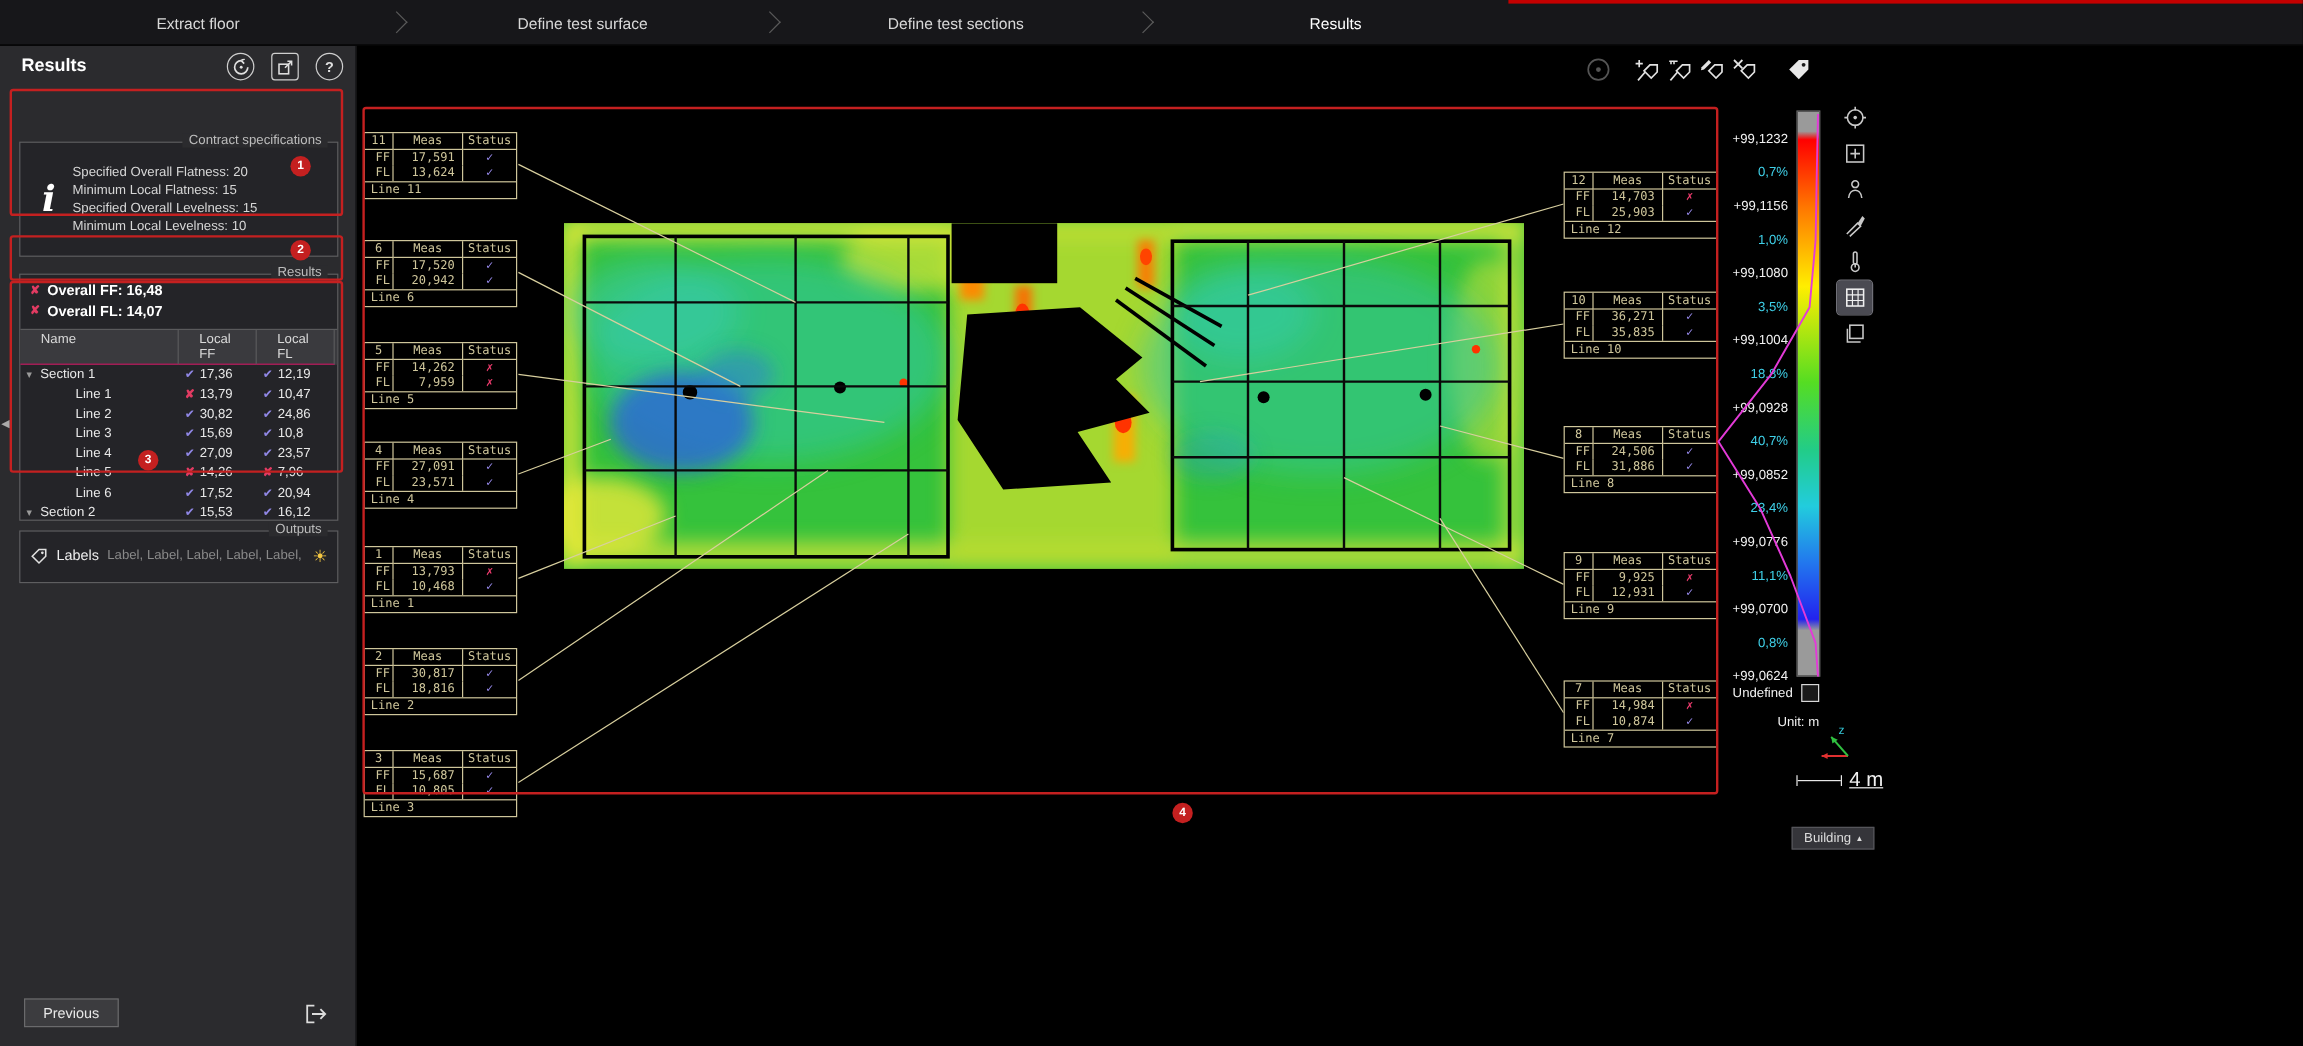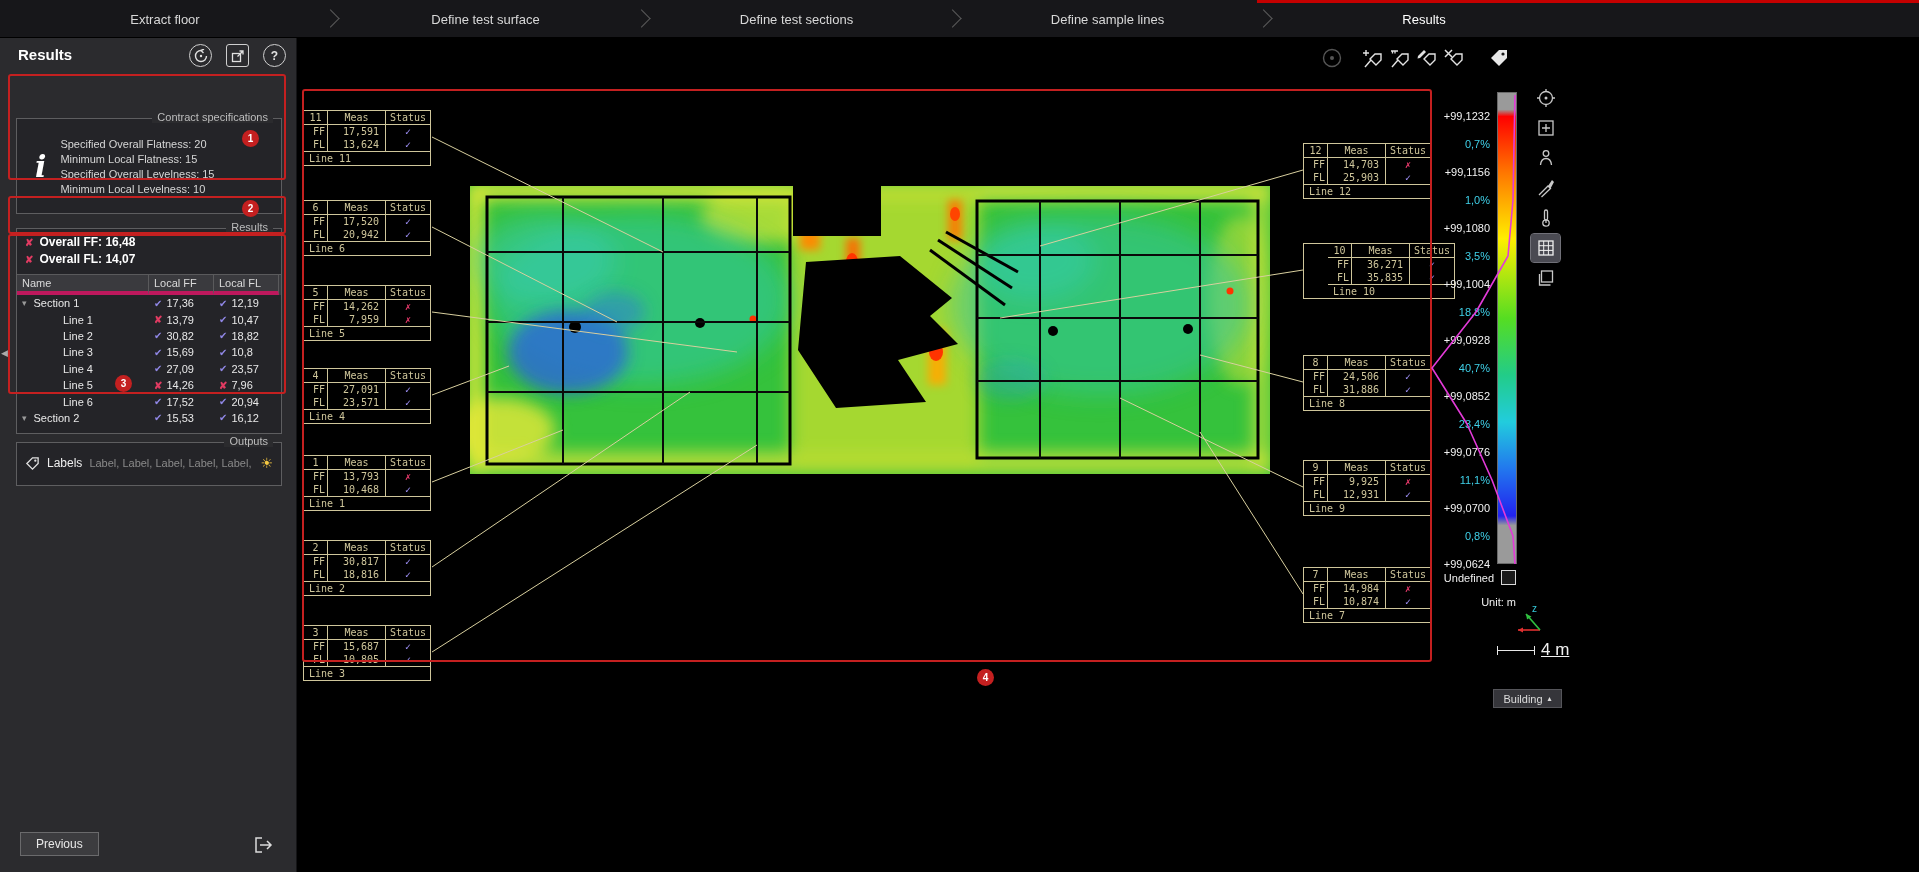--- a/index.html
+++ b/index.html
@@ -34,21 +34,21 @@
   .gb-contract { top:80px; left:16px; width:266px; height:96px; }
   .contract-body { display:flex; align-items:center; height:100%; padding:6px 8px; gap:14px; }
   .info-glyph { font-family:"DejaVu Serif",serif; font-style:italic; font-weight:bold;
                 font-size:30px; color:#fff; padding-left:10px; }
   .contract-lines { display:flex; flex-direction:column; gap:3px; font-size:11px; color:#d6d6d6; }
   .gb-results { top:190px; left:16px; width:266px; height:206px; }
   .overall { padding:6px 8px 2px 8px; display:flex; flex-direction:column; gap:3px; }
   .overall-row { display:flex; align-items:center; gap:6px; font-size:12px; font-weight:bold; color:#fff; }
   .rtable { margin:6px 0 0 0; border-top:1px solid #5a5a5c; font-size:11px; }
   .thead { display:grid; grid-template-columns:132px 65px 65px; background:#3a3a3e; color:#dadada; }
-  .thead > div { padding:2px 5px; border-right:1px solid #5a5a5c; border-bottom:4px solid #be185d; }
+  .thead > div { padding:2px 17px; border-right:1px solid #5a5a5c; border-bottom:1px solid #be185d; }
   .trow { display:grid; grid-template-columns:132px 65px 65px; height:16.4px; align-items:center; color:#e8e8e8; }
   .tc { padding:0 5px; display:flex; gap:4px; align-items:center; white-space:nowrap; overflow:hidden; }
   .tname.line { padding-left:46px; }
   .chev { color:#9a9a9a; font-size:9px; margin-right:3px; cursor:pointer; }
   .st { font-size:10px; } .st.pass { color:#9087e6; } .st.fail { color:#e23b62; font-weight:bold; }
   .gb-outputs { top:404px; left:16px; width:266px; height:44px; }
   .outputs-row { display:flex; align-items:center; gap:7px; padding:12px 8px 0 8px; }
   .outputs-label { font-size:12px; color:#eee; }
   .outputs-value { font-size:11px; color:#8a8a8a; flex:1; white-space:nowrap; overflow:hidden; }
   .sun { color:#f5c842; font-size:14px; cursor:pointer; }
@@ -340,21 +340,21 @@
       <div class="mc hdr">Meas</div>
       <div class="mc hdr last">Status</div>
       <div class="mc key">FF</div>
       <div class="mc val">9,925</div>
       <div class="mc stc"><span class="mst fail">✗</span></div>
       <div class="mc key">FL</div>
       <div class="mc val">12,931</div>
       <div class="mc stc"><span class="mst pass">✓</span></div>
       <div class="mfoot">Line 9</div>
     </div>
-    <div class="mlabel" style="left: 1303px; top: 243px; padding-left: 24px;">
+    <div class="mlabel" style="left: 1303px; top: 243px;">
       <div class="mc num">10</div>
       <div class="mc hdr">Meas</div>
       <div class="mc hdr last">Status</div>
       <div class="mc key">FF</div>
       <div class="mc val">36,271</div>
       <div class="mc stc"><span class="mst pass">✓</span></div>
       <div class="mc key">FL</div>
       <div class="mc val">35,835</div>
       <div class="mc stc"><span class="mst pass">✓</span></div>
       <div class="mfoot">Line 10</div>
@@ -398,24 +398,20 @@
   <div class="nav-step" style="width:330px">
     <span class="nav-label">Extract floor</span>
     <i class="sep"></i>
   </div>
   <div class="nav-step" style="width:311px">
     <span class="nav-label">Define test surface</span>
     <i class="sep"></i>
   </div>
   <div class="nav-step" style="width:311px">
     <span class="nav-label">Define test sections</span>
-    <i class="sep"></i>
-  </div>
-  <div class="nav-step" style="width:311px">
-    <span class="nav-label">Define sample lines</span>
     <i class="sep"></i>
   </div>
   <div class="nav-step active" style="width:322px">
     <span class="nav-label">Results</span>
   </div>
   <div style="flex:1"></div>
 </div>
 <div class="red-topline"></div>
 
 <div class="panel">
@@ -501,21 +497,21 @@
           <div class="trow">
             <div class="tc tname line">
               <span>Line 2</span>
             </div>
             <div class="tc">
               <span class="st pass">✔</span>
               <span>30,82</span>
             </div>
             <div class="tc">
               <span class="st pass">✔</span>
-              <span>18,82</span>
+              <span>24,86</span>
             </div>
           </div>
           <div class="trow">
             <div class="tc tname line">
               <span>Line 3</span>
             </div>
             <div class="tc">
               <span class="st pass">✔</span>
               <span>15,69</span>
             </div>

